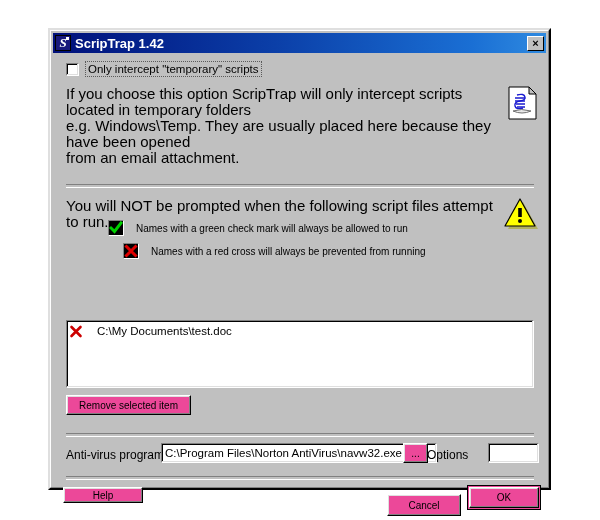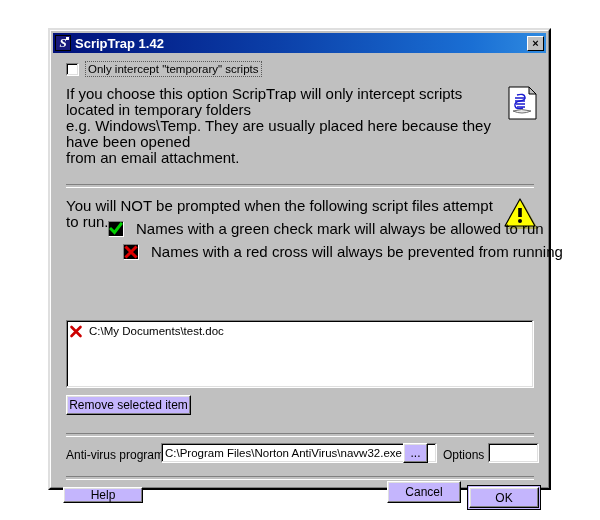--- a/index.html
+++ b/index.html
@@ -93,44 +93,44 @@
   }
 
   
   .legend-row{position:absolute;display:flex;align-items:center;}
   .mark-box{
     width:16px;height:16px;box-sizing:border-box;background:#000000;
     border-top:1px solid #808080;border-left:1px solid #808080;
     border-right:1px solid #ffffff;border-bottom:1px solid #ffffff;
     position:relative;flex:0 0 auto;
   }
-  .legend-label{margin-left:12px;font-size:15px;color:#000;white-space:nowrap;
+  .legend-label{margin-left:12px;font-size:10px;color:#000;white-space:nowrap;
     font-family:"Liberation Sans",sans-serif;}
 
   
   .listbox{
     position:absolute;left:13px;top:247px;right:12px;height:68px;
     background:#ffffff;box-sizing:border-box;
     border-top:1px solid #808080;border-left:1px solid #808080;
     border-right:1px solid #ffffff;border-bottom:1px solid #ffffff;
     box-shadow:inset -1px -1px 0 #dfdfdf, inset 1px 1px 0 #000000;
     overflow:hidden;padding:2px 0 0 2px;
   }
-  .list-item{display:flex;align-items:center;height:16px;cursor:default;}
+  .list-item{display:flex;align-items:center;height:16px;cursor:default;gap:8px;}
   .list-item .glyph{width:16px;height:14px;flex:0 0 auto;position:relative;}
   .list-item .name{font-size:11.5px;color:#000;margin-left:4px;white-space:nowrap;
     font-family:"Liberation Sans",sans-serif;}
 
   
   .btn{
-    background:#c4b5fd;box-sizing:border-box;cursor:default;
+    background:#ec4899;box-sizing:border-box;cursor:default;
     border-top:1px solid #ffffff;border-left:1px solid #ffffff;
     border-right:1px solid #000000;border-bottom:1px solid #000000;
     box-shadow:inset -1px -1px 0 #808080, inset 1px 1px 0 #dfdfdf;
-    font-size:12px;color:#000;display:flex;align-items:center;
+    font-size:10px;color:#000;display:flex;align-items:center;
     justify-content:center;font-family:"Liberation Sans",sans-serif;
     position:absolute;
   }
   .btn.default{
     border:1px solid #000000;
     box-shadow:none;
   }
   .btn.default .inner{
     position:absolute;left:1px;top:1px;right:1px;bottom:1px;
     border-top:1px solid #ffffff;border-left:1px solid #ffffff;
@@ -243,29 +243,29 @@
         <span>Remove selected item</span>
       </div>
 
       <div class="sep" style="top:378px;"></div>
 
       <div class="label" style="left:13px;top:390px;line-height:20px;">Anti-virus program</div>
       <div class="field" style="left:108px;top:388px;width:276px;height:20px;" placeholder="">C:\Program Files\Norton AntiVirus\navw32.exe</div>
       <div class="btn" style="left:350px;top:388px;width:25px;height:20px;">
         <span>...</span>
       </div>
-      <div class="label" style="left:390px;top:390px;line-height:20px;">Options</div>
+      <div class="label" style="left:374px;top:390px;line-height:20px;">Options</div>
       <div class="field" style="left:435px;top:388px;width:51px;height:20px;" placeholder=""></div>
 
       <div class="sep" style="top:421px;"></div>
 
       <div class="btn" style="left:10px;top:432px;width:80px;height:16px;">
         <span>Help</span>
       </div>
-      <div class="btn" style="left:334px;top:426px;width:74px;height:22px;">
+      <div class="btn" style="left:334px;top:439px;width:74px;height:22px;">
         <span>Cancel</span>
       </div>
       <div class="btn default" style="left:414px;top:430px;width:74px;height:25px;">
         <span class="inner">
           <span>OK</span>
         </span>
       </div>
 
     </div>
   </div>

